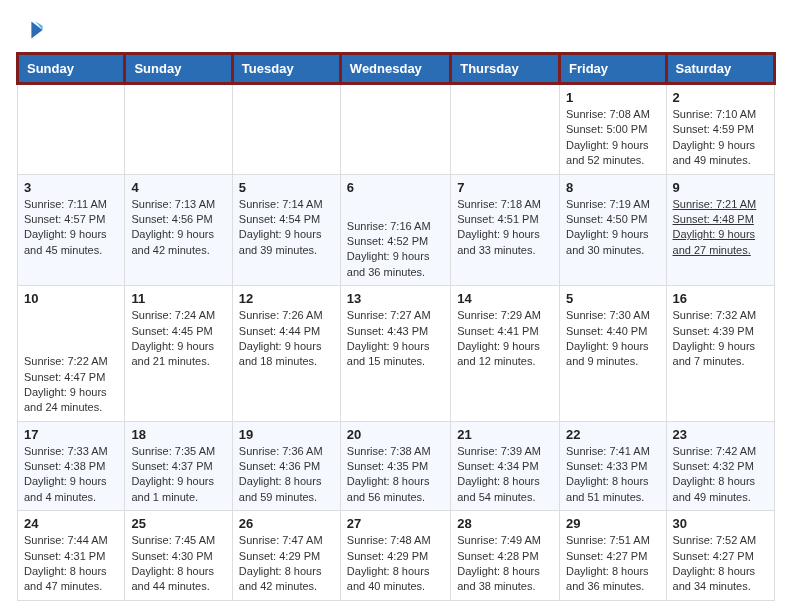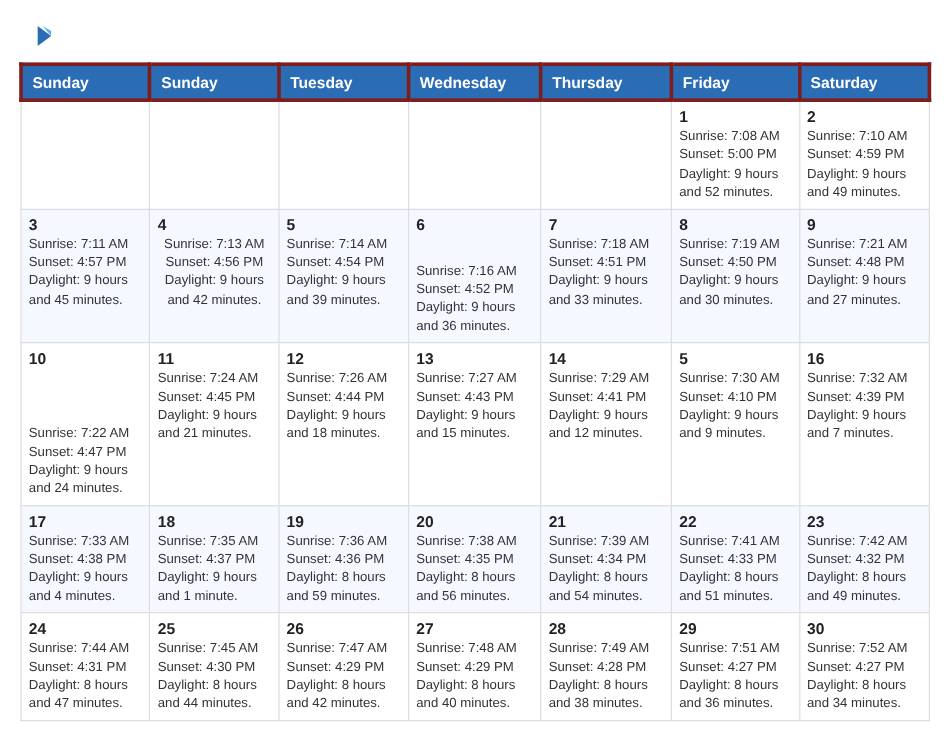--- a/index.html
+++ b/index.html
@@ -151,21 +151,21 @@
       <tr>
         <td>
           <span class="day-num">3</span>
           <div class="day-info" style="white-space: pre-line;">Sunrise: 7:11 AM
 Sunset: 4:57 PM
 Daylight: 9 hours
 and 45 minutes.</div>
         </td>
         <td>
           <span class="day-num">4</span>
-          <div class="day-info" style="white-space: pre-line; text-align: center;">Sunrise: 7:13 AM
+          <div class="day-info" style="white-space: pre-line;">Sunrise: 7:13 AM
 Sunset: 4:56 PM
 Daylight: 9 hours
 and 42 minutes.</div>
         </td>
         <td>
           <span class="day-num">5</span>
           <div class="day-info" style="white-space: pre-line;">Sunrise: 7:14 AM
 Sunset: 4:54 PM
 Daylight: 9 hours
 and 39 minutes.</div>
@@ -186,21 +186,21 @@
         </td>
         <td>
           <span class="day-num">8</span>
           <div class="day-info" style="white-space: pre-line;">Sunrise: 7:19 AM
 Sunset: 4:50 PM
 Daylight: 9 hours
 and 30 minutes.</div>
         </td>
         <td>
           <span class="day-num">9</span>
-          <div class="day-info" style="white-space: pre-line;">Sunrise: 7:21 AM
+          <div class="day-info" style="white-space: pre-line; text-decoration: underline;">Sunrise: 7:21 AM
 Sunset: 4:48 PM
 Daylight: 9 hours
 and 27 minutes.</div>
         </td>
       </tr>
       <tr>
         <td>
           <span class="day-num">10</span>
           <div class="day-info" style="white-space: pre-line; margin-top: 48px;">Sunrise: 7:22 AM
 Sunset: 4:47 PM
@@ -231,21 +231,21 @@
         <td>
           <span class="day-num">14</span>
           <div class="day-info" style="white-space: pre-line;">Sunrise: 7:29 AM
 Sunset: 4:41 PM
 Daylight: 9 hours
 and 12 minutes.</div>
         </td>
         <td>
           <span class="day-num">5</span>
           <div class="day-info" style="white-space: pre-line;">Sunrise: 7:30 AM
-Sunset: 4:10 PM
+Sunset: 4:40 PM
 Daylight: 9 hours
 and 9 minutes.</div>
         </td>
         <td>
           <span class="day-num">16</span>
           <div class="day-info" style="white-space: pre-line;">Sunrise: 7:32 AM
 Sunset: 4:39 PM
 Daylight: 9 hours
 and 7 minutes.</div>
         </td>

